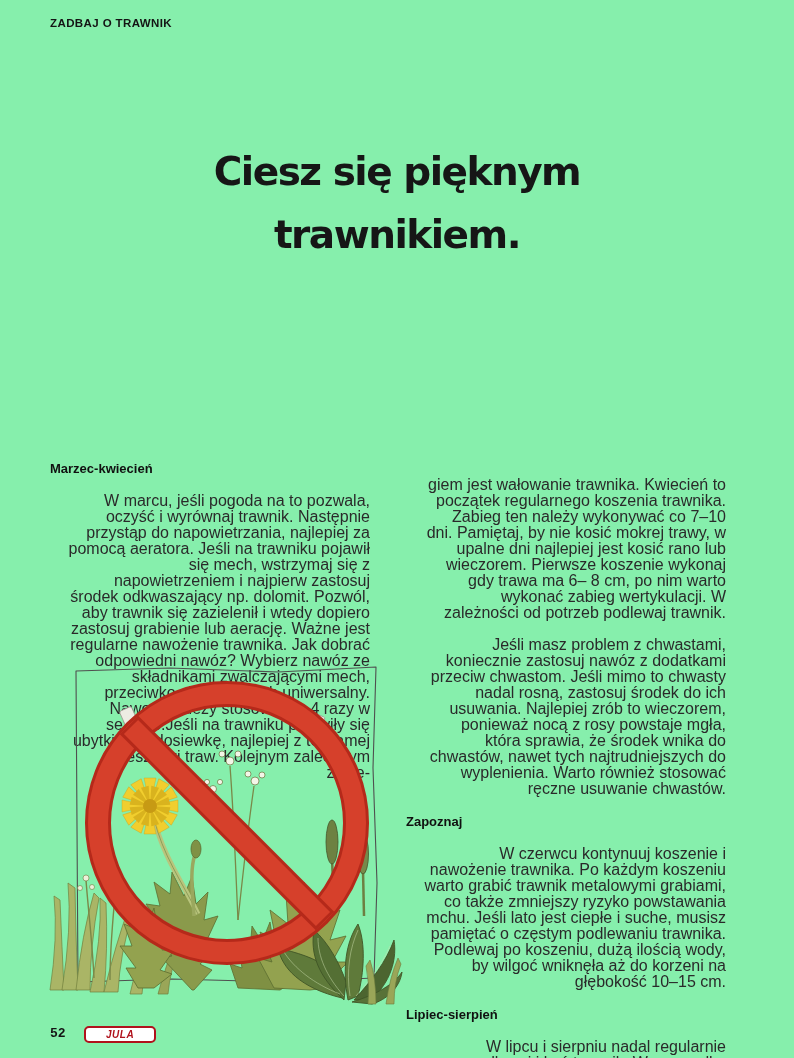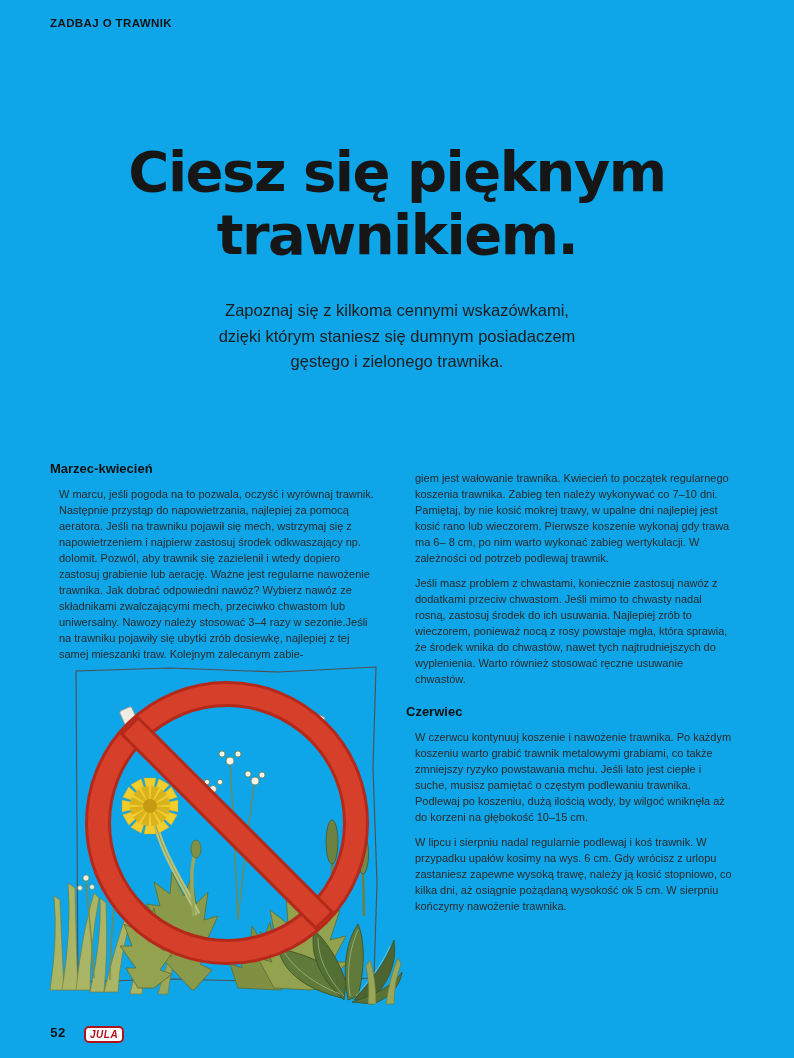--- a/index.html
+++ b/index.html
@@ -1,37 +1,37 @@
 <!DOCTYPE html>
 <html lang="pl"><head>
 <meta charset="utf-8">
 <style>
   * { margin:0; padding:0; box-sizing:border-box; }
   html,body { background:#e9e9e9; }
   .page {
     position:relative;
     width:794px; height:1058px;
     margin:0 auto;
-    background:#0ea5e9;
+    background:#86efac;
     overflow:hidden;
     font-family:"Liberation Sans", sans-serif;
     color:#262626;
   }
   .kicker {
     position:absolute; left:50px; top:17px;
     font-size:11.5px; font-weight:700; letter-spacing:0.4px;
     color:#141414;
     font-family:"Liberation Sans", sans-serif;
   }
   .title {
     position:absolute; left:0; right:0; top:140px;
     text-align:center;
     font-family:"DejaVu Sans", sans-serif;
     font-weight:bold;
-    font-size:56px; line-height:63px;
+    font-size:39px; line-height:63px;
     letter-spacing:-1.5px;
     color:#161616;
     white-space:pre-line;
   }
   .intro {
     position:absolute; left:0; right:0; top:298px;
     text-align:center;
     font-size:16.5px; line-height:25.5px;
     color:#1d1d1d;
     white-space:pre-line;
@@ -40,37 +40,37 @@
     position:absolute; left:50px; top:461px; width:695px;
     display:flex; gap:20px;
   }
   .col { width:336px; }
   .col h3 {
     font-size:13px; line-height:16px; font-weight:700;
     color:#101010; margin:0 0 3px 0;
   }
   .col h3.spaced { margin-top:17px; }
   .col p {
-    font-size:11px; line-height:16px;
-    color:#2a2a2a; margin:9px;
-    text-align:left;
+    font-size:16px; line-height:16px;
+    color:#2a2a2a; margin:16px;
+    text-align:right;
   }
   .illustration {
     position:absolute; left:42px; top:658px;
     width:362px; height:358px;
   }
   .footer-pageno {
     position:absolute; left:50px; top:1026px;
     font-size:13px; font-weight:700; color:#141414;font-family:Liberation Mono, monospace;
   }
   .footer-logo {
     position:absolute; left:84px; top:1026px;
     display:inline-block;
     border:2px solid #b0121c; border-radius:5px;
-    padding:0 4px;
+    padding:0 20px;
     font-size:10px; line-height:13px;
     font-weight:700; font-style:italic;
     letter-spacing:0.5px;
     color:#b0121c; background:#ffffff;
   }
   .footer-legal {
     position:absolute; right:49px; top:1080px;
     font-size:8.7px; letter-spacing:0.25px;
     color:#3a3a3a; white-space:nowrap;
   }
@@ -79,34 +79,32 @@
 </head>
 <body>
 
 <div class="page">
 
   <div class="kicker">ZADBAJ O TRAWNIK</div>
 
   <h1 class="title">Ciesz się pięknym
 trawnikiem.</h1>
 
-  <div class="intro">Zapoznaj się z kilkoma cennymi wskazówkami,
-dzięki którym staniesz się dumnym posiadaczem
-gęstego i zielonego trawnika.</div>
 
   <div class="columns">
     <div class="col">
       <h3>Marzec-kwiecień</h3>
       <p>W marcu, jeśli pogoda na to pozwala, oczyść i wyrównaj trawnik. Następnie przystąp do napowietrzania, najlepiej za pomocą aeratora. Jeśli na trawniku pojawił się mech, wstrzymaj się z napowietrzeniem i najpierw zastosuj środek odkwaszający np. dolomit. Pozwól, aby trawnik się zazielenił i wtedy dopiero zastosuj grabienie lub aerację. Ważne jest regularne nawożenie trawnika. Jak dobrać odpowiedni nawóz? Wybierz nawóz ze składnikami zwalczającymi mech, przeciwko chwastom lub uniwersalny. Nawozy należy stosować 3–4 razy w sezonie.Jeśli na trawniku pojawiły się ubytki zrób dosiewkę, najlepiej z tej samej mieszanki traw. Kolejnym zalecanym zabie-</p>
     </div>
     <div class="col">
       <p>giem jest wałowanie trawnika. Kwiecień to początek regularnego koszenia trawnika. Zabieg ten należy wykonywać co 7–10 dni. Pamiętaj, by nie kosić mokrej trawy, w upalne dni najlepiej jest kosić rano lub wieczorem. Pierwsze koszenie wykonaj gdy trawa ma 6– 8 cm, po nim warto wykonać zabieg wertykulacji. W zależności od potrzeb podlewaj trawnik.</p>
       <p>Jeśli masz problem z chwastami, koniecznie zastosuj nawóz z dodatkami przeciw chwastom. Jeśli mimo to chwasty nadal rosną, zastosuj środek do ich usuwania. Najlepiej zrób to wieczorem, ponieważ nocą z rosy powstaje mgła, która sprawia, że środek wnika do chwastów, nawet tych najtrudniejszych do wyplenienia. Warto również stosować ręczne usuwanie chwastów.</p>
-      <h3 class="spaced">Czerwiec</h3>
+      <h3 class="spaced">Zapoznaj</h3>
       <p>W czerwcu kontynuuj koszenie i nawożenie trawnika. Po każdym koszeniu warto grabić trawnik metalowymi grabiami, co także zmniejszy ryzyko powstawania mchu. Jeśli lato jest ciepłe i suche, musisz pamiętać o częstym podlewaniu trawnika. Podlewaj po koszeniu, dużą ilością wody, by wilgoć wniknęła aż do korzeni na głębokość 10–15 cm.</p>
+      <h3 class="spaced">Lipiec-sierpień</h3>
       <p>W lipcu i sierpniu nadal regularnie podlewaj i koś trawnik. W przypadku upałów kosimy na wys. 6 cm. Gdy wrócisz z urlopu zastaniesz zapewne wysoką trawę, należy ją kosić stopniowo, co kilka dni, aż osiągnie pożądaną wysokość ok 5 cm. W sierpniu kończymy nawożenie trawnika.</p>
     </div>
   </div>
 
   <svg class="illustration" viewBox="0 0 362 358" aria-hidden="true">
 
     <g>
       <path d="M34,13 L128,10 L236,14 L334,9 L331,110 L335,225 L332,320 L240,324 L130,321 L36,324 Z" fill="none" stroke="#4f4f4f" stroke-width="1.1" stroke-linejoin="round"></path>
     </g>
 

